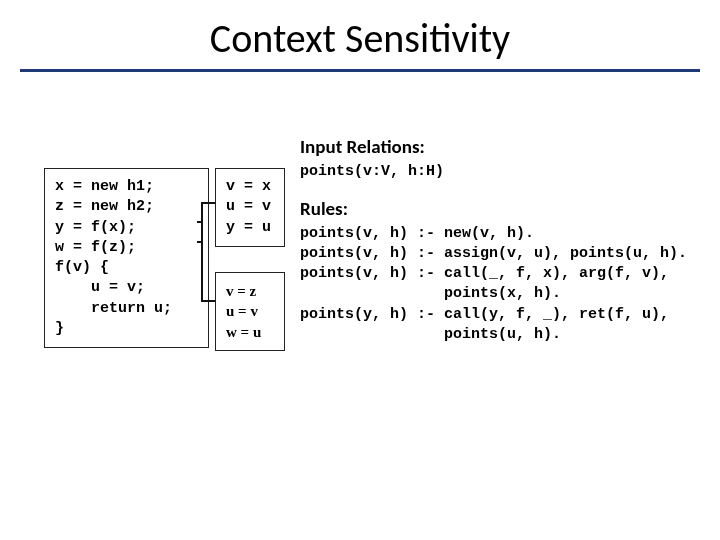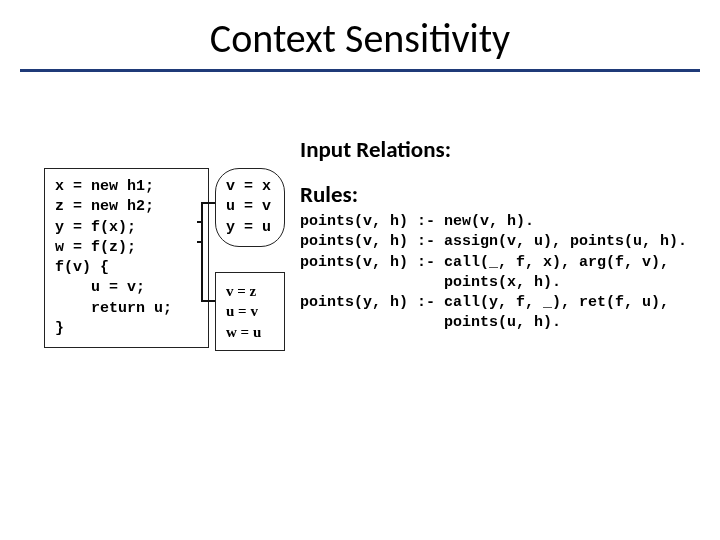--- a/index.html
+++ b/index.html
@@ -48,21 +48,20 @@
   }
   .box-left {
     left: 44px;
     top: 96px;
     width: 165px;
   }
   .box-mid-top {
     left: 215px;
     top: 96px;
     width: 70px;
-    border-radius: 24px;
   }
   .box-mid-bot {
     left: 215px;
     top: 200px;
     width: 70px;
     font-family: Liberation Serif, serif;
   }
   .connector {
     position: absolute;
     background: #111;
@@ -72,21 +71,21 @@
     left: 300px;
     top: 62px;
     width: 400px;
     font-family: "Courier New", Consolas, monospace;
     font-size: 15px;
     line-height: 1.35;
   }
   .sec-head {
     font-family: Calibri, "Segoe UI", Arial, sans-serif;
     font-weight: 700;
-    font-size: 23px;
+    font-size: 19px;
     margin-top: 14px;
     margin-bottom: 2px;
   }
   .sec-head.first { margin-top: 0; }
   .mono {
     font-weight: bold;
     white-space: pre;
   }
 </style>
 </head>
@@ -117,20 +116,21 @@
 
     <div class="connector" style="left:201px; top:130px; width:14px; height:2px;"></div>
     <div class="connector" style="left:201px; top:228px; width:14px; height:2px;"></div>
     <div class="connector" style="left:201px; top:130px; width:2px; height:100px;"></div>
     <div class="connector" style="left:197px; top:149px; width:6px; height:2px;"></div>
     <div class="connector" style="left:197px; top:169px; width:6px; height:2px;"></div>
 
     <div class="sections">
       <div class="sec-head first">Input Relations:</div>
 
+      <div class="mono">points(v:V, h:H)</div>
 
       <div class="sec-head">Rules:</div>
       <div class="mono">points(v, h) :- new(v, h).
 points(v, h) :- assign(v, u), points(u, h).
 points(v, h) :- call(_, f, x), arg(f, v),
                 points(x, h).
 points(y, h) :- call(y, f, _), ret(f, u),
                 points(u, h).</div>
     </div>
 

